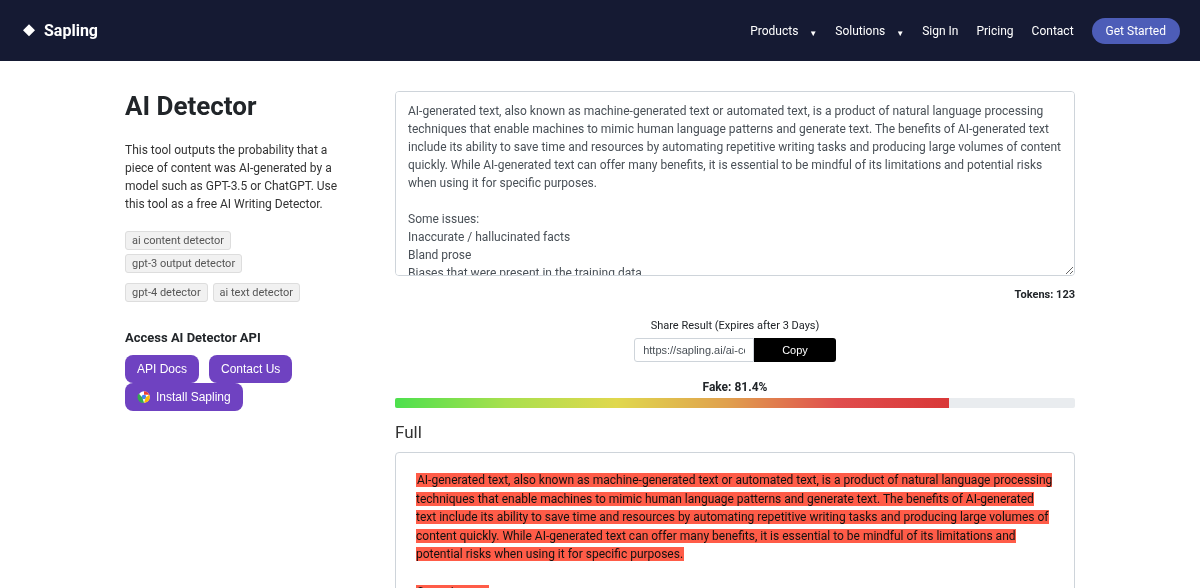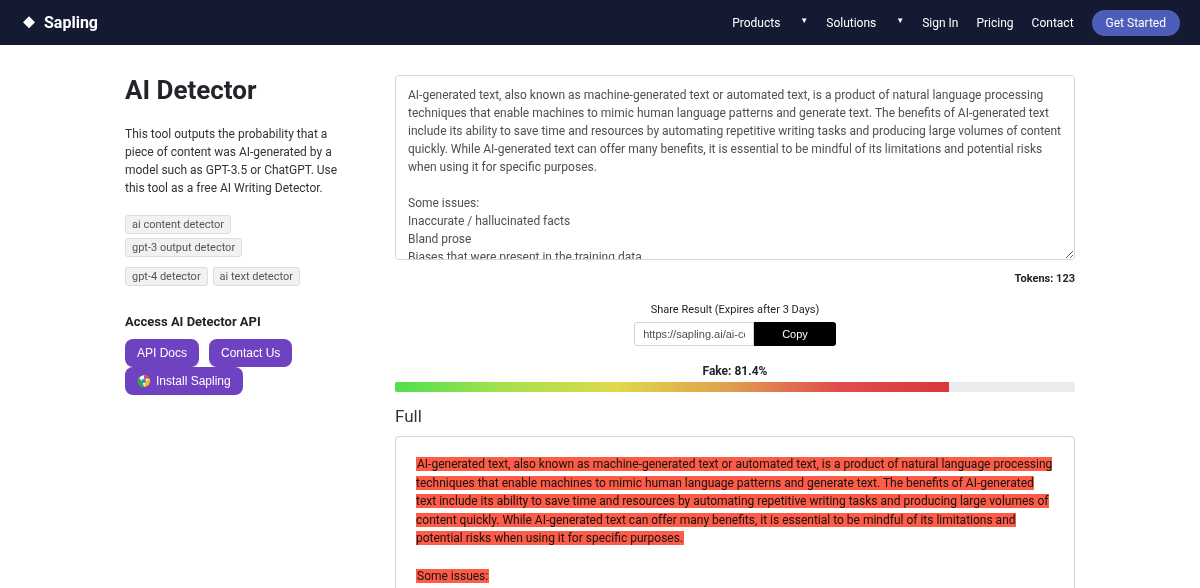--- a/index.html
+++ b/index.html
@@ -1,21 +1,21 @@
 <!DOCTYPE html>
 <html><head>
 <meta charset="utf-8">
 <style>
 * { box-sizing: border-box; margin: 0; padding: 0; }
 body { font-family: -apple-system, BlinkMacSystemFont, "Segoe UI", Roboto, sans-serif; background: #fff; color: #212529; }
-.navbar { background: #151a33; height: 45px; display: flex; align-items: center; justify-content: space-between; padding: 0 20px; }
+.navbar { background: #151a33; height: 61px; display: flex; align-items: center; justify-content: space-between; padding: 0 20px; }
 .navbar-brand { display: flex; align-items: center; gap: 6px; color: #fff; font-weight: 700; font-size: 16px; }
 .navbar-brand svg { width: 18px; height: 18px; }
 .navbar-right { display: flex; align-items: center; gap: 18px; font-size: 12px; }
-.nav-link { color: #fff; cursor: pointer; display: flex; align-items: flex-start; gap: 20px; }
+.nav-link { color: #fff; cursor: pointer; display: flex; align-items: flex-end; gap: 11px; }
 .nav-link .caret { font-size: 8px; }
 .btn-get-started { background: #4d5db8; color: #fff; padding: 6px 14px; border-radius: 16px; font-size: 12px; cursor: pointer; }
 .container { max-width: 990px; margin: 0 auto; padding: 30px 20px; display: flex; gap: 40px; }
 .left { width: 230px; flex-shrink: 0; }
 .right { flex: 1; }
 h1 { font-size: 26px; font-weight: 700; margin-bottom: 20px; }
 .subtitle { color: #6c757d; font-size: 13px; margin-bottom: 18px; }
 .description { font-size: 12px; line-height: 1.5; color: #333; margin-bottom: 18px; }
 .tags-row { font-size: 12px; margin-bottom: 6px; }
 .tags-label { font-weight: 700; margin-right: 4px; }

